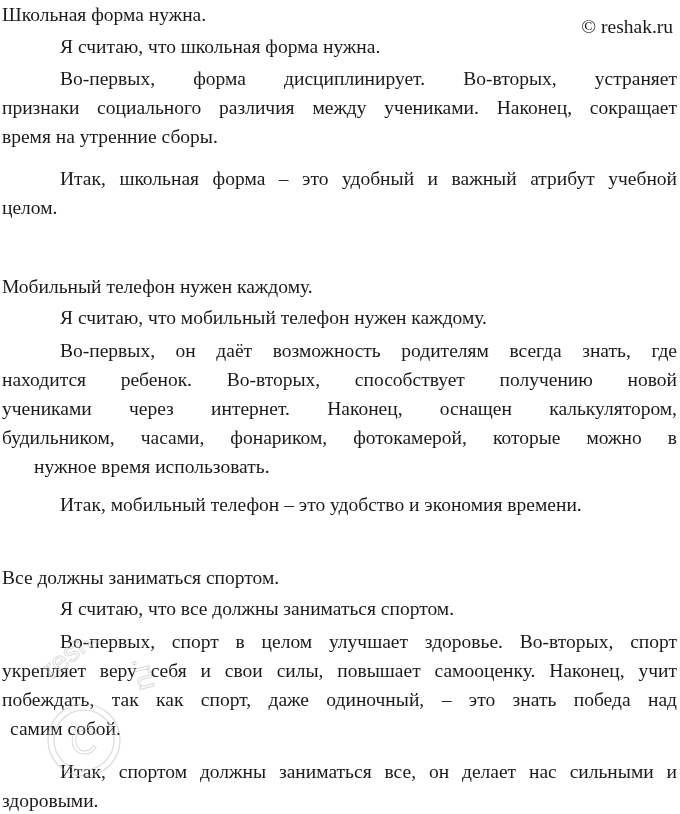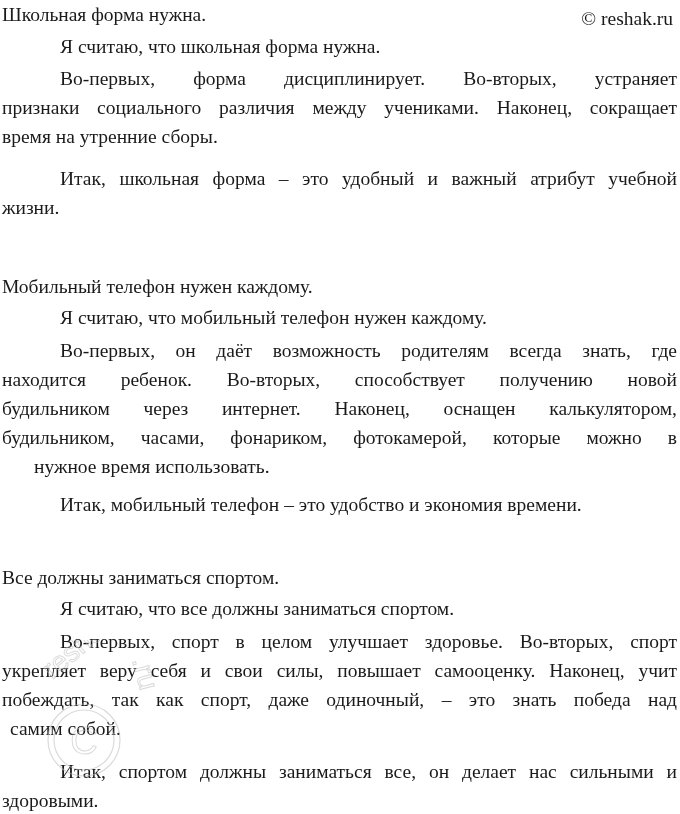--- a/index.html
+++ b/index.html
@@ -7,46 +7,46 @@
     width: 680px; height: 814px; overflow: hidden; position: relative;
     font-family: "Liberation Serif", "DejaVu Serif", serif;
     color: #1a1a1a;
     font-size: 19.5px;
   }
   .page { position: absolute; left: 2px; top: 0; width: 675px; }
   .line { position: absolute; left: 0; width: 675px; height: 29px; line-height: 29px; white-space: nowrap; }
   .title { text-align: left; }
   .indent { padding-left: 58px; box-sizing: border-box; }
   .just { text-align: justify; text-align-last: justify; }
-  .copyright { position: absolute; right: 4px; top: 4px; height: 29px; line-height: 29px; }
+  .copyright { position: absolute; right: 4px; top: 12px; height: 29px; line-height: 29px; }
   .watermark {
     position: absolute; left: 22px; top: 640px; width: 150px; height: 150px;
     pointer-events: none; opacity: 0.55;
   }
 </style>
 </head>
 <body>
 
 <div class="page">
 
   <div class="copyright">© reshak.ru</div>
 
   <div class="line title" style="top:0px;">Школьная форма нужна.</div>
   <div class="line indent" style="top:32px;">Я считаю, что школьная форма нужна.</div>
   <div class="line indent just" style="top:64px;">Во-первых, форма дисциплинирует. Во-вторых, устраняет</div>
   <div class="line just" style="top:93px;">признаки социального различия между учениками. Наконец, сокращает</div>
   <div class="line" style="top:122px;">время на утренние сборы.</div>
   <div class="line indent just" style="top:164px;">Итак, школьная форма – это удобный и важный атрибут учебной</div>
-  <div class="line" style="top:193px;">жизни.</div>
+  <div class="line" style="top:193px;">целом.</div>
 
   <div class="line title" style="top:272px;">Мобильный телефон нужен каждому.</div>
   <div class="line indent" style="top:303px;">Я считаю, что мобильный телефон нужен каждому.</div>
   <div class="line indent just" style="top:336px;">Во-первых, он даёт возможность родителям всегда знать, где</div>
   <div class="line just" style="top:365px;">находится ребенок. Во-вторых, способствует получению новой</div>
-  <div class="line just" style="top:394px;">будильником через интернет. Наконец, оснащен калькулятором,</div>
+  <div class="line just" style="top:394px;">учениками через интернет. Наконец, оснащен калькулятором,</div>
   <div class="line just" style="top:423px;">будильником, часами, фонариком, фотокамерой, которые можно в</div>
   <div class="line" style="top:452px;margin-left:32px;">нужное время использовать.</div>
   <div class="line indent" style="top:490px;">Итак, мобильный телефон – это удобство и экономия времени.</div>
 
   <div class="line title" style="top:563px;">Все должны заниматься спортом.</div>
   <div class="line indent" style="top:594px;">Я считаю, что все должны заниматься спортом.</div>
   <div class="line indent just" style="top:627px;">Во-первых, спорт в целом улучшает здоровье. Во-вторых, спорт</div>
   <div class="line just" style="top:656px;">укрепляет веру себя и свои силы, повышает самооценку. Наконец, учит</div>
   <div class="line just" style="top:685px;">побеждать, так как спорт, даже одиночный, – это знать победа над</div>
   <div class="line" style="top:714px;margin-left:8px;">самим собой.</div>

